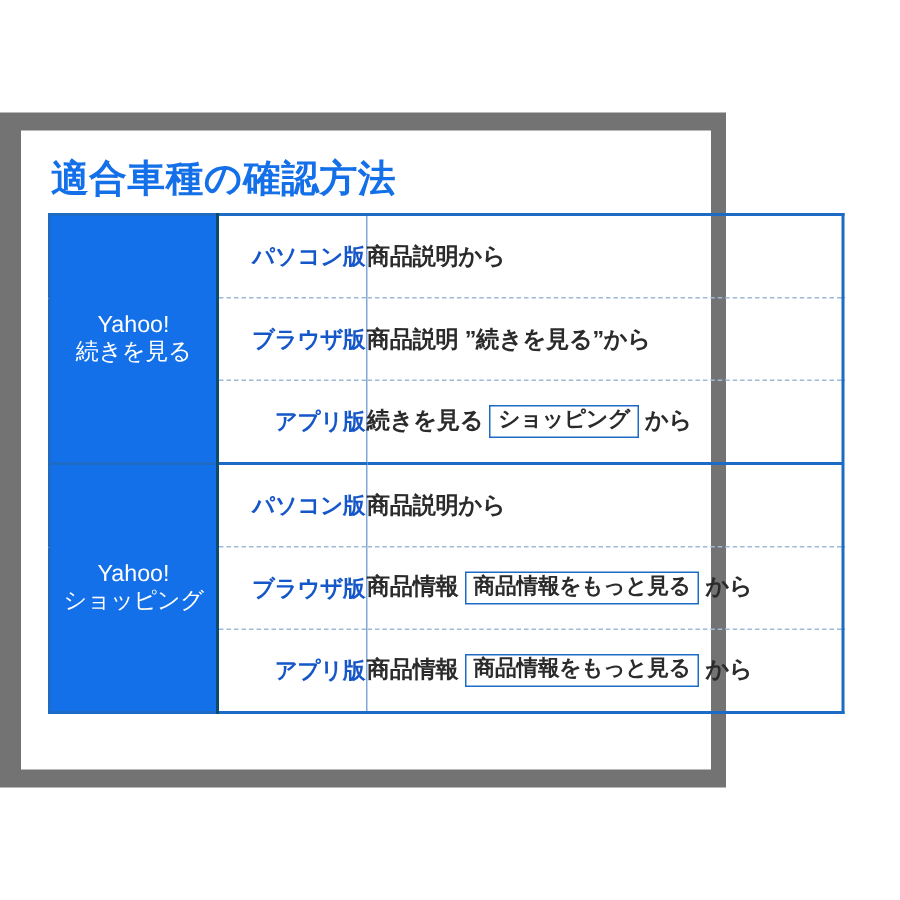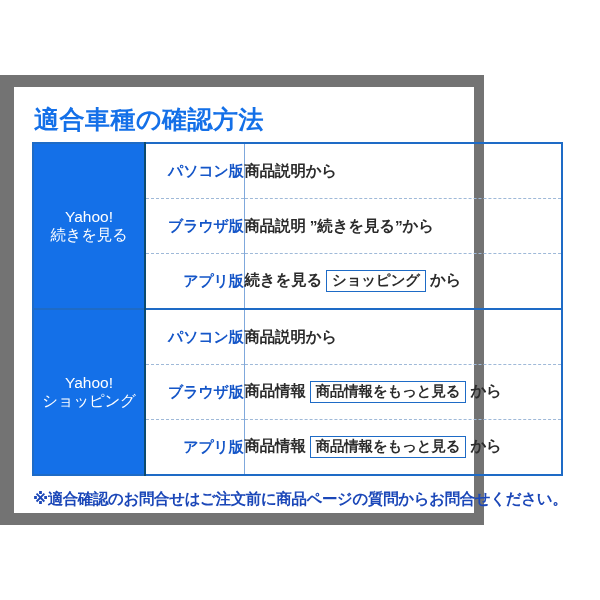--- a/index.html
+++ b/index.html
@@ -209,18 +209,17 @@
           <tr class="dashed-top">
             <td class="platform-cell">アプリ版</td>
             <td class="desc-cell">
               <span>商品情報</span><span class="btn-box">商品情報をもっと見る</span><span>から</span>
             </td>
           </tr>
 
         </tbody>
       </table>
 
-      <div id="note">※適合確認のお問合せはご注文前に商品ページの質問からお問合せください。</div>
 
     </div>
   </div>
 
 </div>
 
 </body></html>

